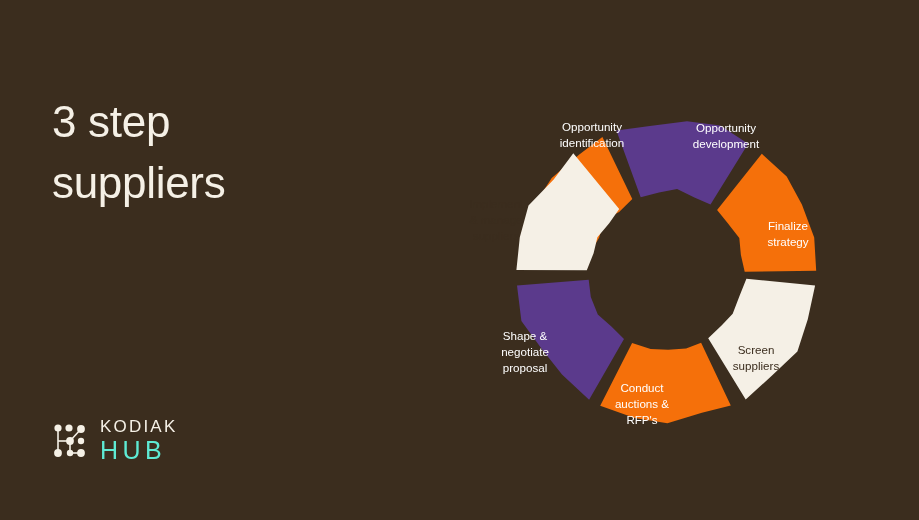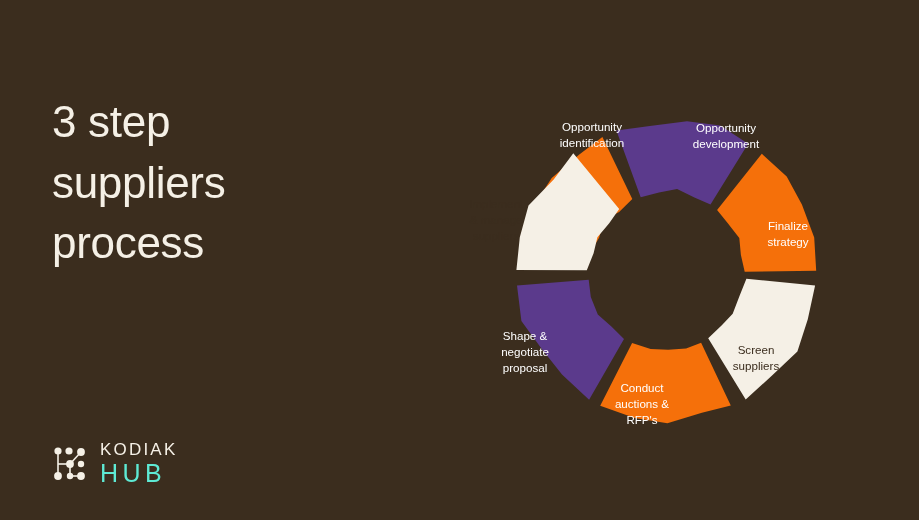--- a/index.html
+++ b/index.html
@@ -19,21 +19,21 @@
     width:370px;
     color:#F5F0E6;
     font-size:44px;
     line-height:1.38;
     font-weight:500;
     letter-spacing:-0.3px;
   }
   .headline .ln { display:block; white-space:nowrap; }
 
   
-  .logo { position:absolute; left:52px; top:441px; display:flex; align-items:center; gap:12px; }
+  .logo { position:absolute; left:52px; top:418px; display:flex; align-items:center; gap:12px; }
   .logo-mark { width:36px; height:38px; display:block; }
   .logo-words { display:flex; flex-direction:column; justify-content:center; }
   .logo-kodiak {
     color:#F5F0E6;
     font-size:17px;
     font-weight:500;
     letter-spacing:2.2px;
     line-height:1.05;
   }
   .logo-hub {
@@ -56,21 +56,20 @@
   }
 </style>
 </head>
 <body>
 
 <div id="stage">
 
   <h1 class="headline">
     <span class="ln">3 step</span>
     <span class="ln">suppliers</span>
-    <span class="ln">process</span>
   </h1>
 
   <div class="logo">
     <svg class="logo-mark" viewBox="0 0 36 38">
       <g fill="#F5F0E6" stroke="#F5F0E6">
         <line x1="6" y1="6" x2="6" y2="19" stroke-width="1.6"></line>
         <line x1="6" y1="19" x2="18" y2="19" stroke-width="1.6"></line>
         <line x1="18" y1="19" x2="29" y2="7" stroke-width="1.6"></line>
         <line x1="18" y1="19" x2="18" y2="31" stroke-width="1.6"></line>
         <line x1="18" y1="31" x2="29" y2="31" stroke-width="1.6"></line>

